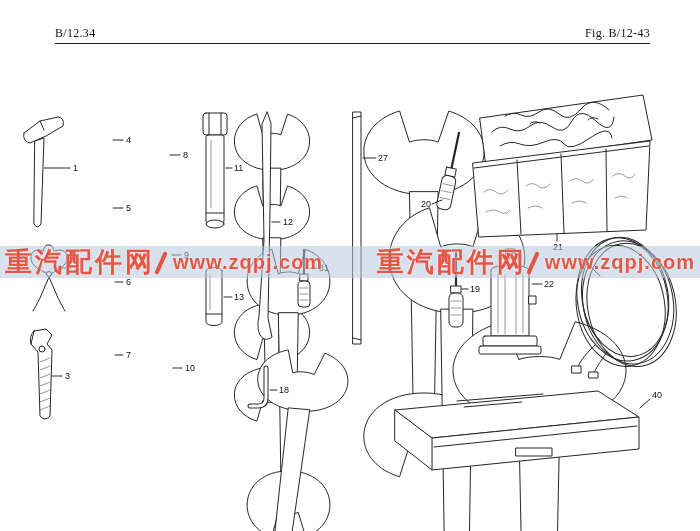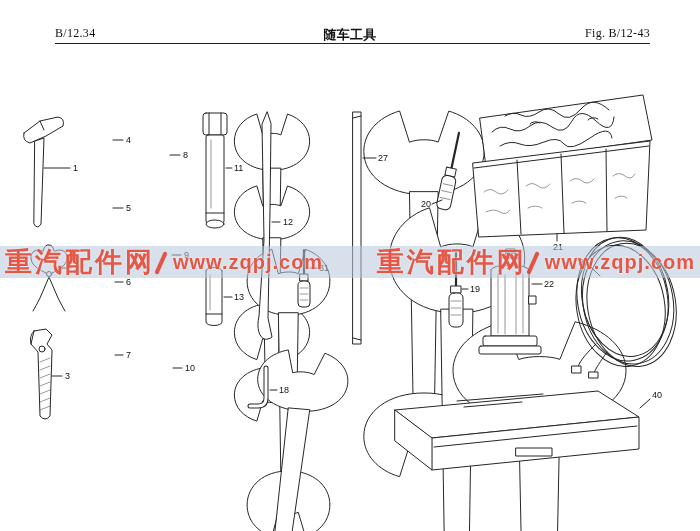--- a/index.html
+++ b/index.html
@@ -34,21 +34,20 @@
   .wm-swoosh{display:inline-block;width:14px;height:26px;position:relative;margin:0 2px;}
   .wm-swoosh::before{content:"";position:absolute;left:2px;top:2px;width:4px;height:24px;
       background:rgba(226,64,44,0.88);transform:rotate(24deg);border-radius:2px;}
 </style>
 </head>
 <body>
 
 <div id="page">
 
   <div id="doc-ref" class="hdr">B/12.34</div>
-  <div id="page-title" class="hdr">随车工具</div>
   <div id="fig-ref" class="hdr">Fig. B/12-43</div>
   <div id="hdr-rule"></div>
 
   <svg id="diagram" width="700" height="531" viewBox="0 0 700 531">
     <defs>
       <symbol id="wrench" viewBox="0 0 40 120" overflow="visible">
         <path class="fw" vector-effect="non-scaling-stroke" d="M13,1 C7,3 3,8 3,14 C3,22 10,28 20,28 C30,28 37,22 37,14 C37,8 33,3 27,1 L24,11 C22,10 18,10 16,11 Z"></path>
         <path class="fw" vector-effect="non-scaling-stroke" d="M16,27 L24,27 L23,93 L17,93 Z"></path>
         <path class="fw" vector-effect="non-scaling-stroke" d="M13,119 C7,117 3,112 3,106 C3,98 10,92 20,92 C30,92 37,98 37,106 C37,112 33,117 27,119 L24,109 C22,110 18,110 16,109 Z"></path>
       </symbol>

